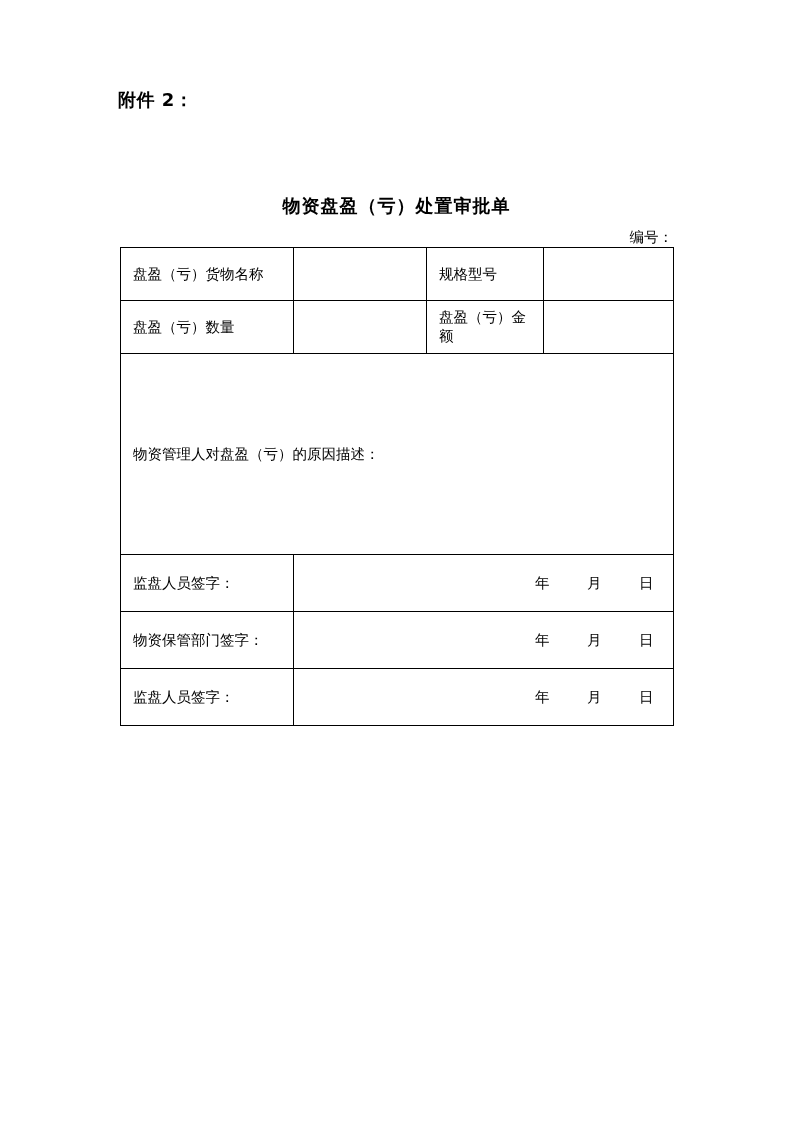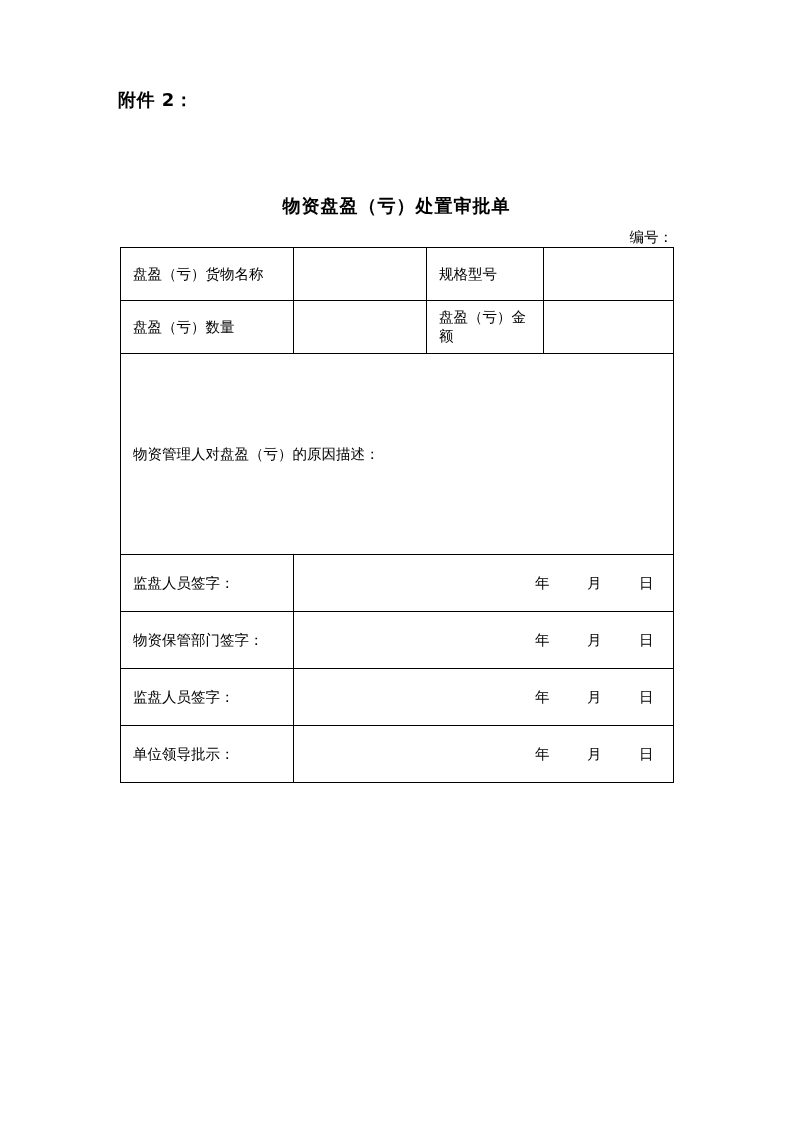--- a/index.html
+++ b/index.html
@@ -157,26 +157,16 @@
       <tr>
         <td class="sign-label">监盘人员签字：</td>
         <td class="sign-date" colspan="3">
           <div class="date-row">
             <span class="date-unit">年</span>
             <span class="date-unit">月</span>
             <span class="date-unit last">日</span>
           </div>
         </td>
       </tr>
-      <tr>
-        <td class="sign-label">单位领导批示：</td>
-        <td class="sign-date" colspan="3">
-          <div class="date-row">
-            <span class="date-unit">年</span>
-            <span class="date-unit">月</span>
-            <span class="date-unit last">日</span>
-          </div>
-        </td>
-      </tr>
     </tbody>
   </table>
 
 </div>
 
 </body></html>

